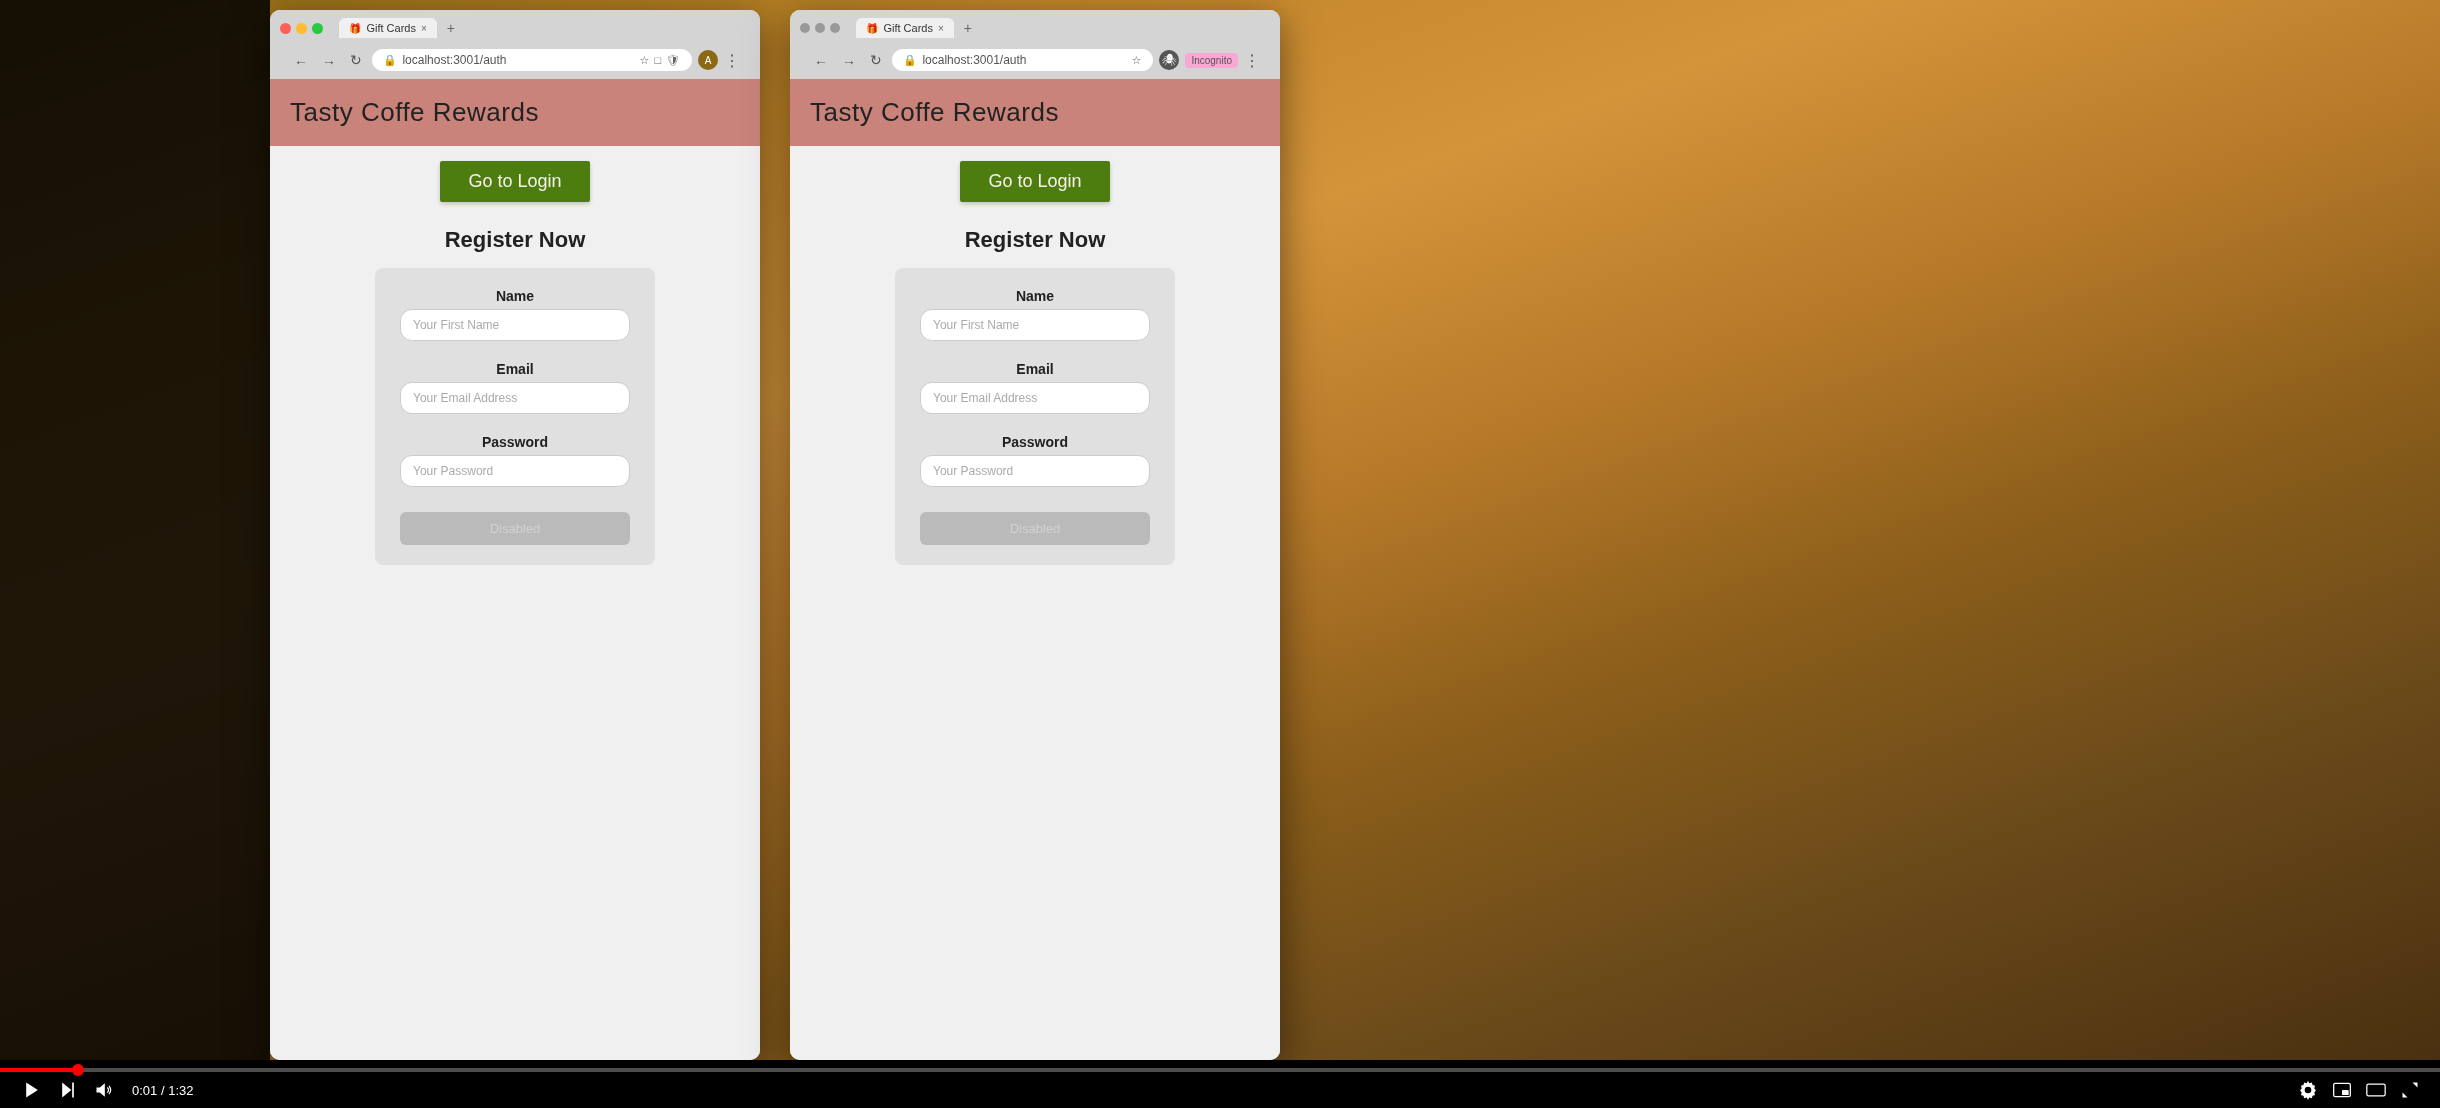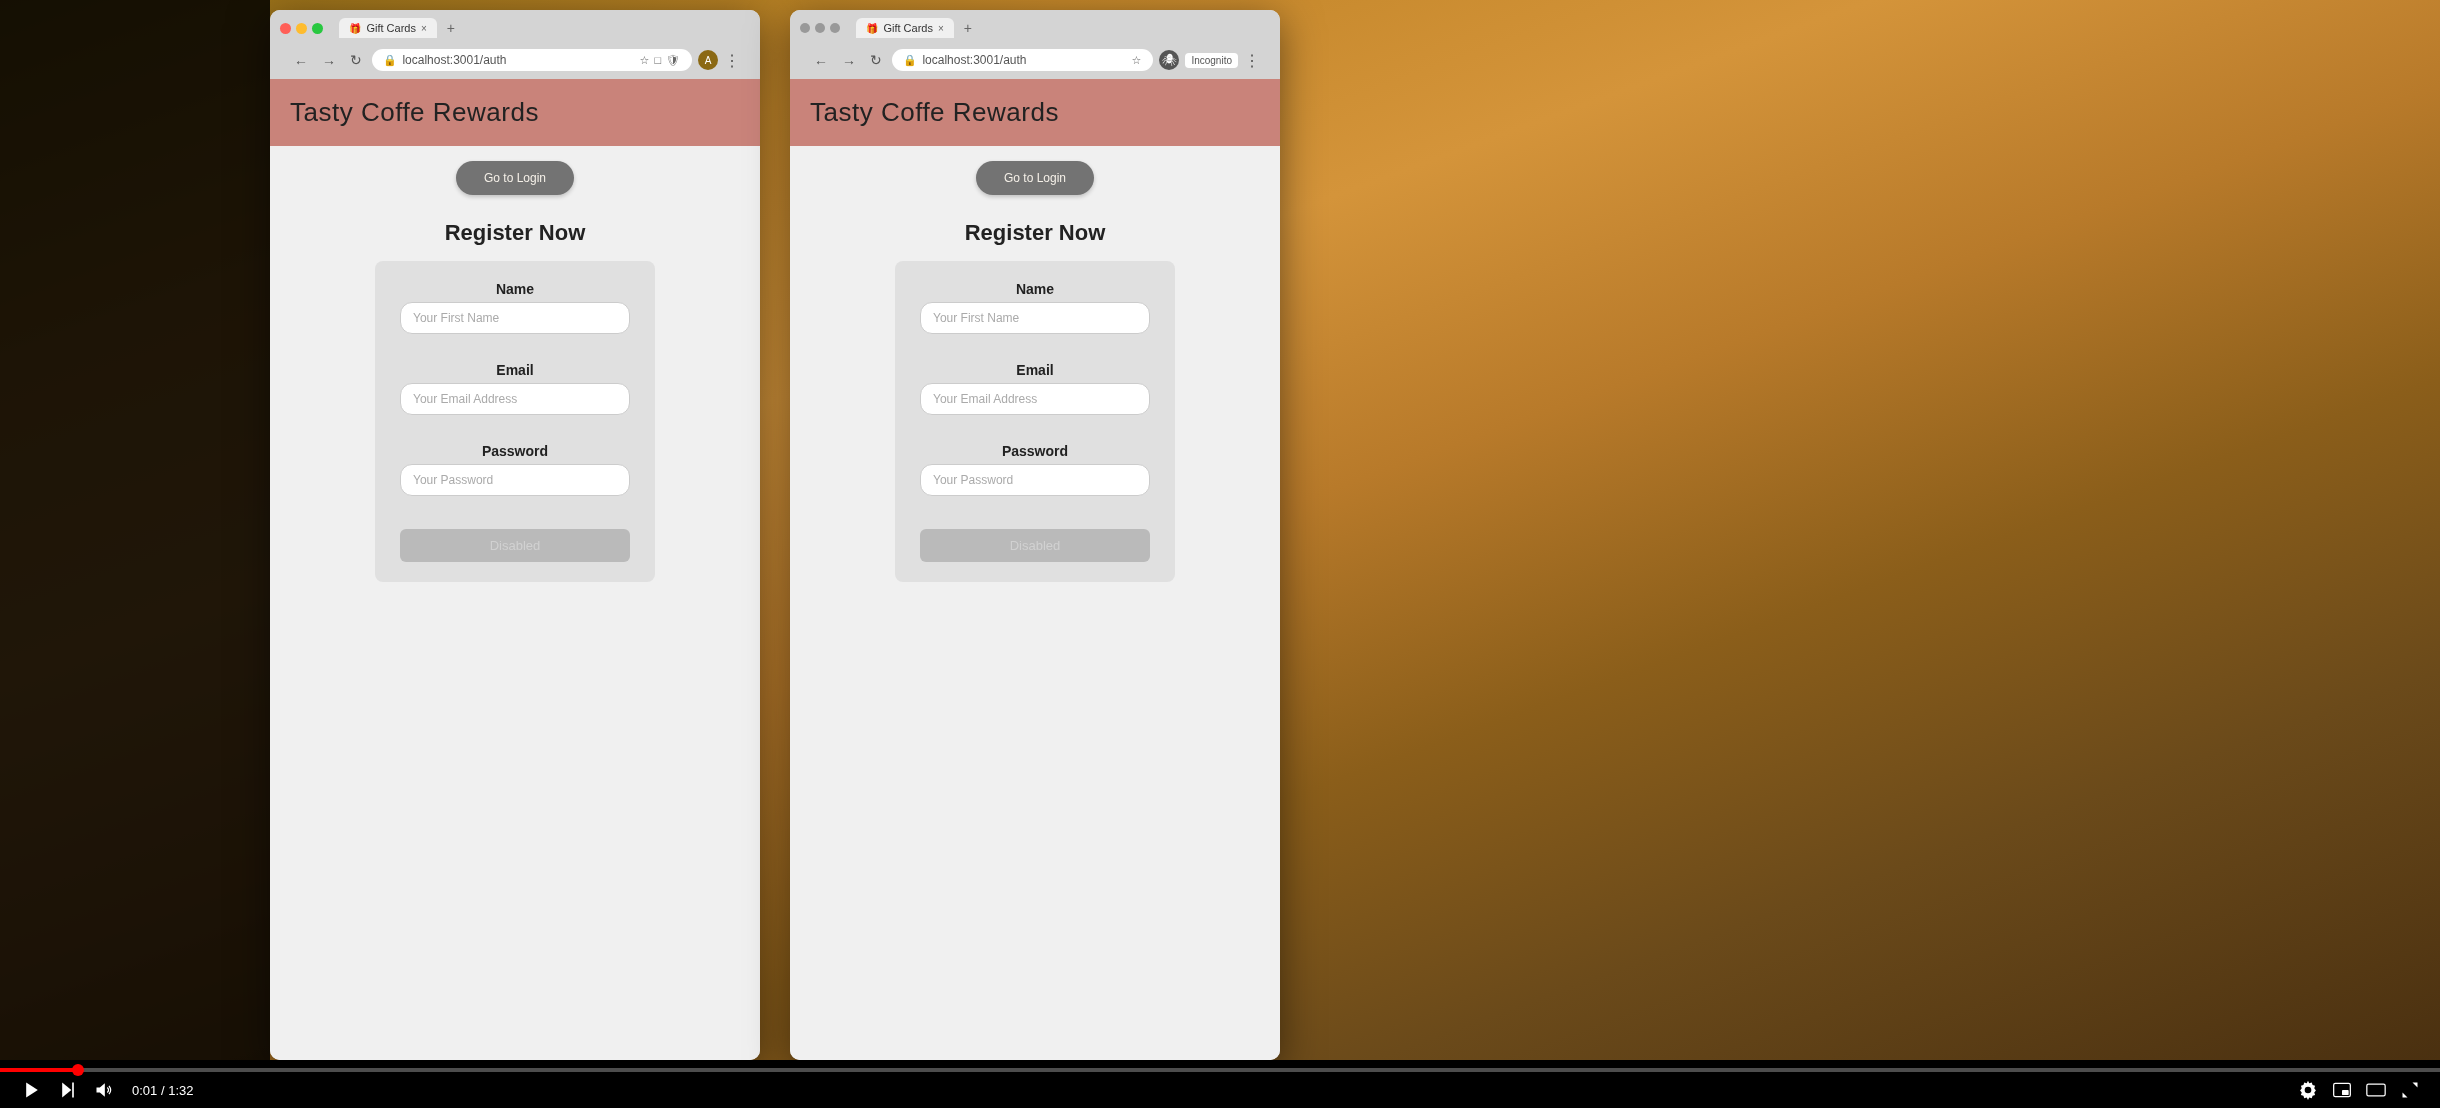--- a/index.html
+++ b/index.html
@@ -176,21 +176,21 @@
       align-items: center;
       justify-content: center;
       font-size: 10px;
       color: #fff;
       overflow: hidden;
     }
 
     .incognito-badge {
       font-size: 10px;
       color: #555;
-      background: #ffffff;
+      background: #f9a8d4;
       padding: 2px 6px;
       border-radius: 4px;
     }
 
     .menu-dots {
       font-size: 16px;
       color: #555;
       cursor: pointer;
     }
 
@@ -215,26 +215,26 @@
       font-size: 26px;
       font-weight: 400;
       color: #222;
       letter-spacing: 0.5px;
     }
 
     
     .goto-login-btn {
       margin: 15px auto;
       display: block;
-      background: #737373;
+      background: #4d7c0f;
       color: #f5f0e8;
       border: none;
-      border-radius: 17px;
+      border-radius: 2px;
       padding: 10px 28px;
-      font-size: 12px;
+      font-size: 18px;
       font-weight: 500;
       cursor: pointer;
       box-shadow: 0 2px 4px rgba(0,0,0,0.2);
     }
 
     
     .register-section {
       width: 100%;
       display: flex;
       flex-direction: column;
@@ -251,21 +251,21 @@
 
     
     .form-card {
       background: #e0e0e0;
       border-radius: 8px;
       padding: 20px 25px;
       width: 100%;
       max-width: 280px;
       display: flex;
       flex-direction: column;
-      gap: 28px;
+      gap: 20px;
     }
 
     .form-group {
       display: flex;
       flex-direction: column;
       align-items: center;
       gap: 5px;
     }
 
     .form-label {

